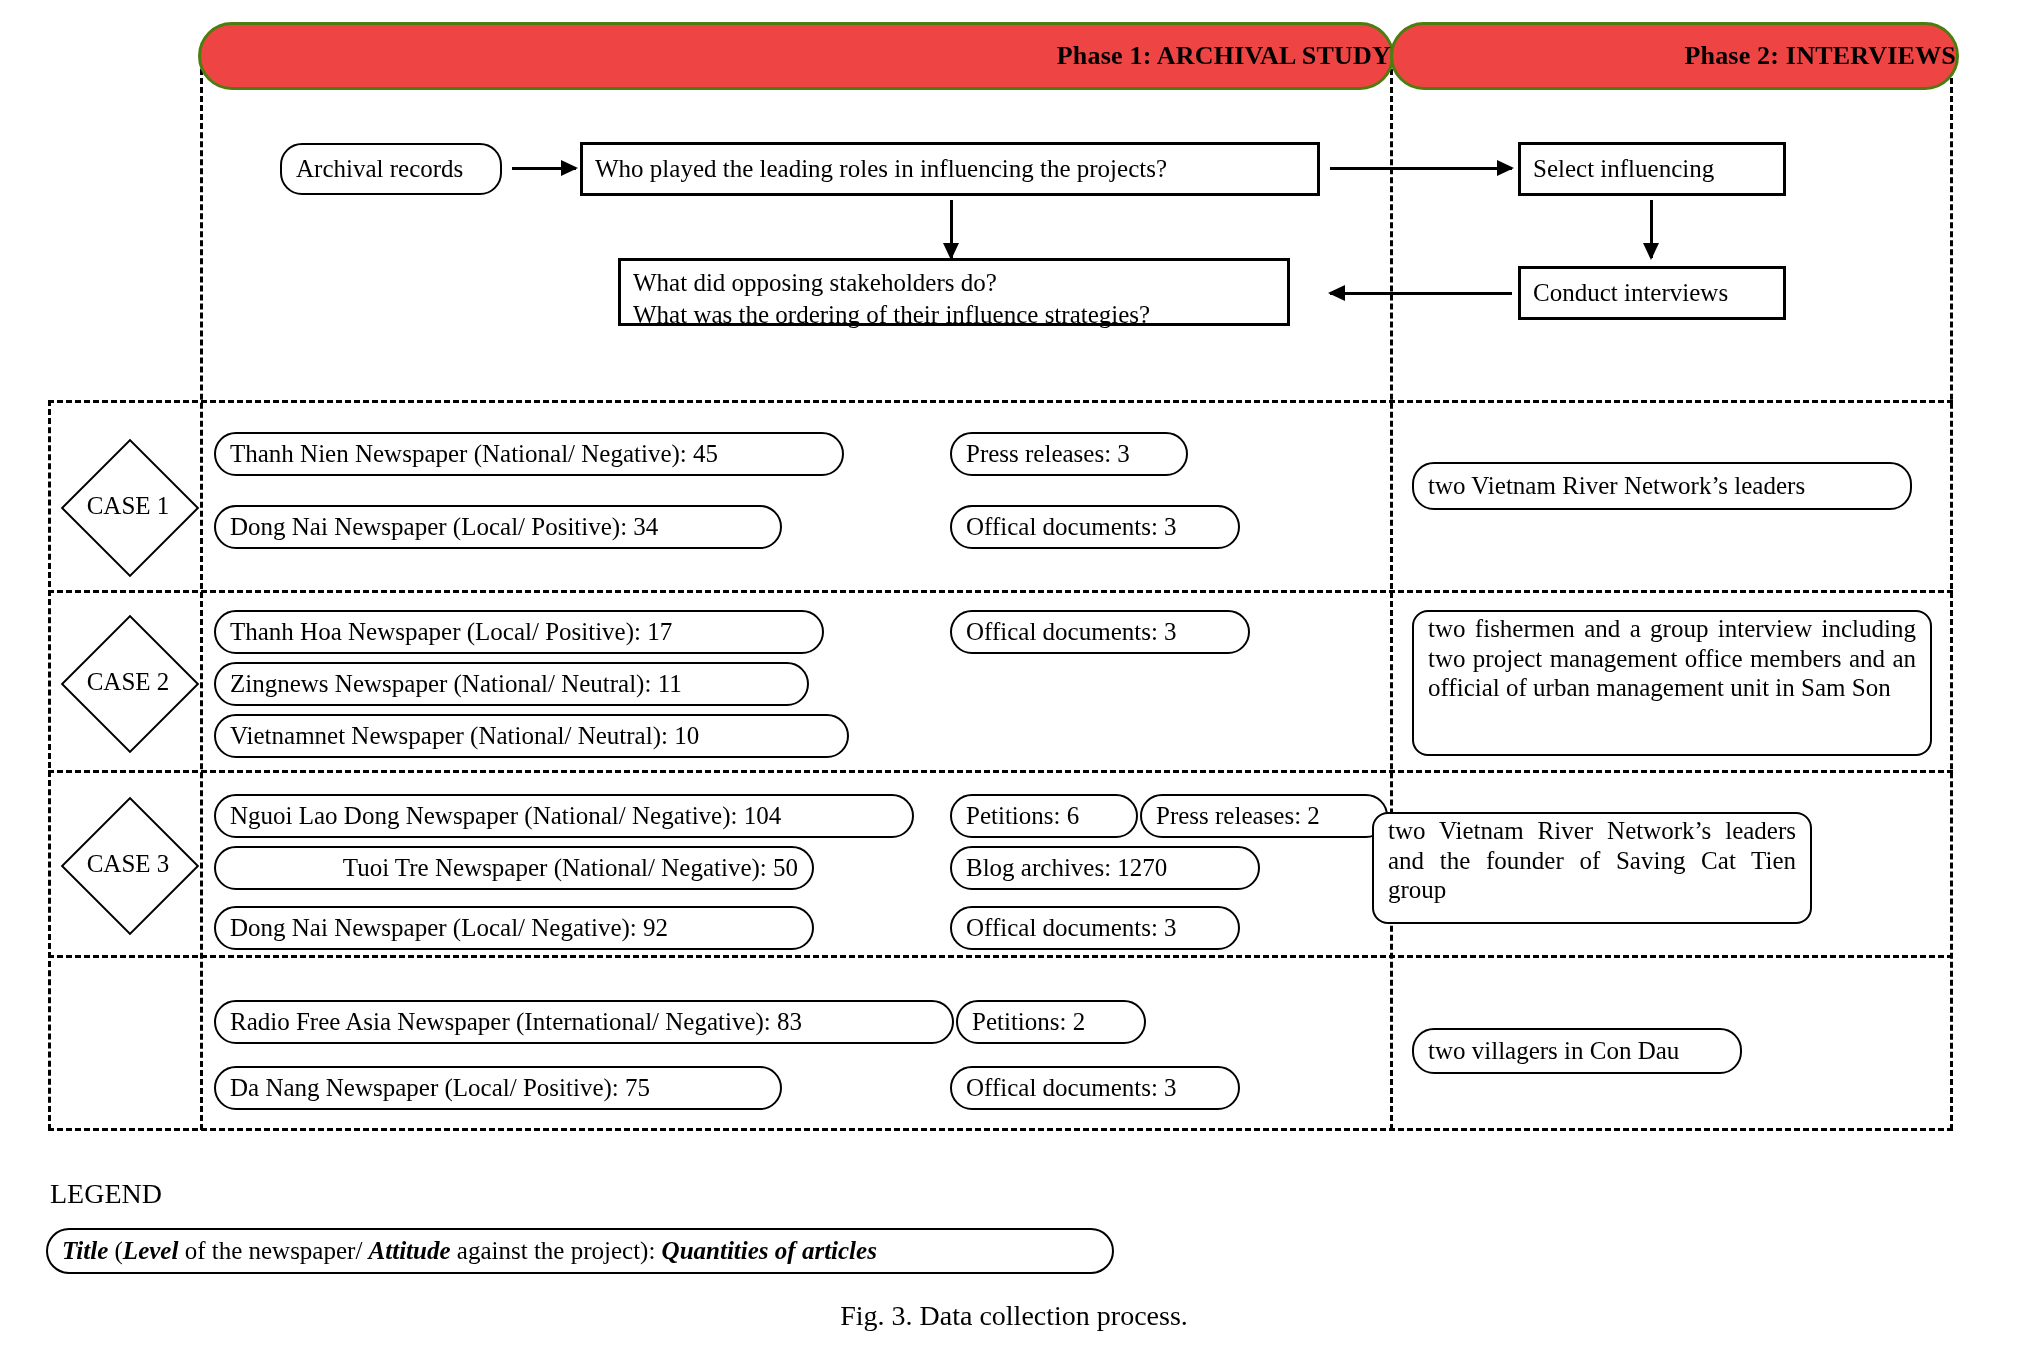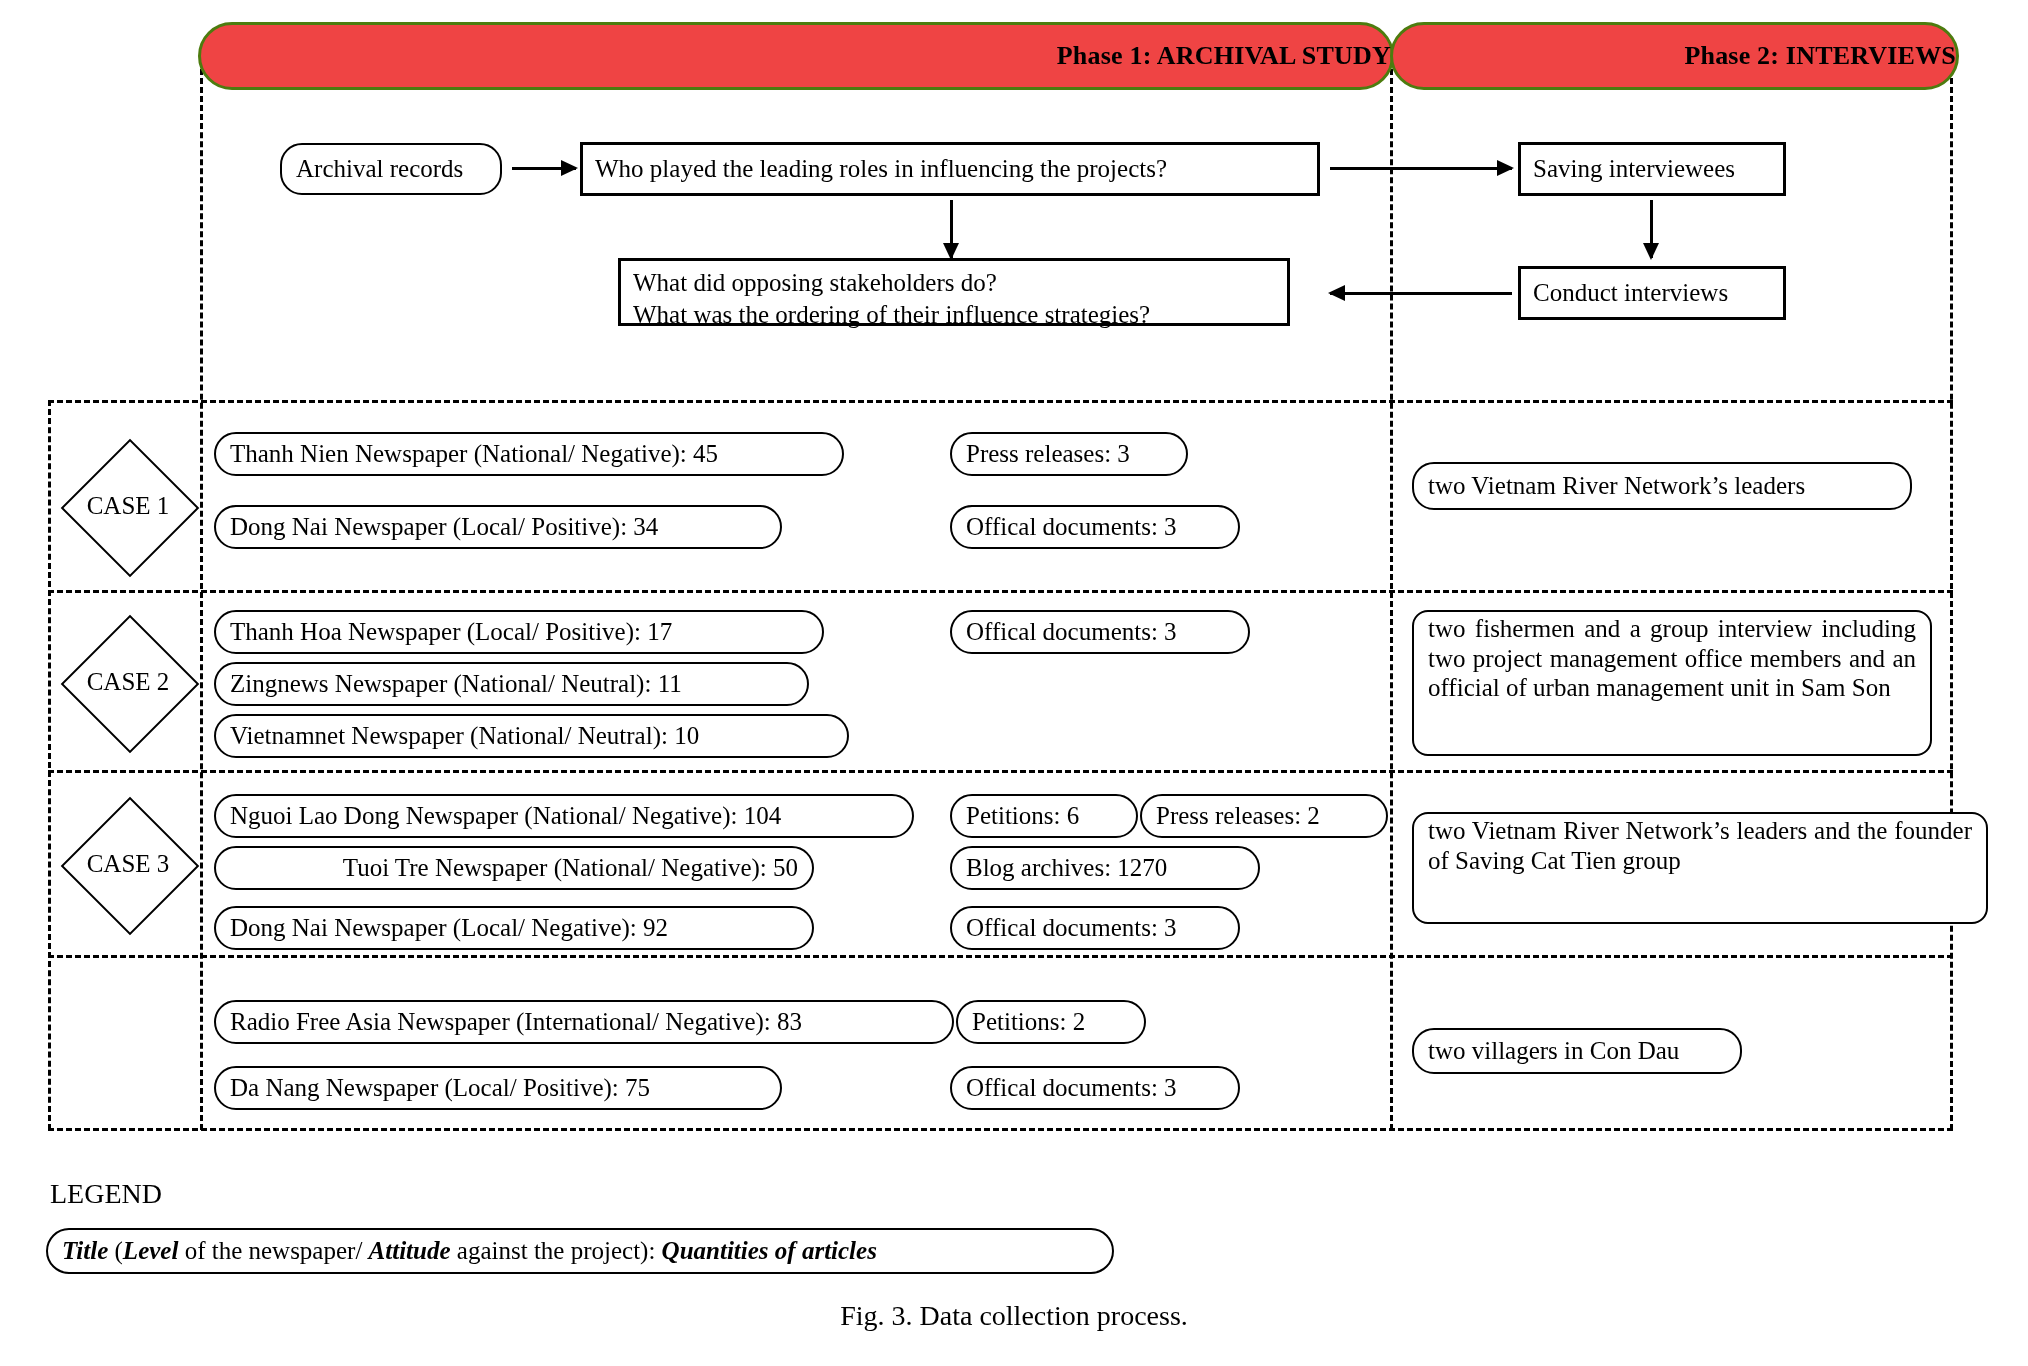--- a/index.html
+++ b/index.html
@@ -221,21 +221,21 @@
 
   <div class="arrow-h" style="left:512px; top:167px; width:64px;"></div>
 
   <div class="rect" id="n-q1" style="left:580px; top:142px; width:740px; height:54px;">
     <span>Who played the leading roles in influencing the projects?</span>
   </div>
 
   <div class="arrow-h" style="left:1330px; top:167px; width:182px;"></div>
 
   <div class="rect" id="n-select" style="left:1518px; top:142px; width:268px; height:54px;">
-    <span>Saving interviewees</span>
+    <span>Select influencing</span>
   </div>
 
   <div class="arrow-v" style="left:950px; top:200px; height:58px;"></div>
   <div class="arrow-v" style="left:1650px; top:200px; height:58px;"></div>
 
   <div class="rect two-line" id="n-q2" style="left:618px; top:258px; width:672px; height:68px;">
     <div>What did opposing stakeholders do?</div>
     <div>What was the ordering of their influence strategies?</div>
   </div>
 
@@ -312,21 +312,21 @@
   <div class="capsule" style="left:1140px; top:794px; width:248px; height:44px;">
     <span>Press releases: 2</span>
   </div>
   <div class="capsule" style="left:950px; top:846px; width:310px; height:44px;">
     <span>Blog archives: 1270</span>
   </div>
   <div class="capsule" style="left:950px; top:906px; width:290px; height:44px;">
     <span>Offical documents: 3</span>
   </div>
 
-  <div class="capsule wrap" style="left:1412px; top:812px; width:576px; height:112px;">
+  <div class="capsule wrap" style="left:1372px; top:812px; width:440px; height:112px;">
     <span>two Vietnam River Network’s leaders and the founder of Saving Cat Tien group</span>
   </div>
 
 
   <div class="capsule" style="left:214px; top:1000px; width:740px; height:44px;">
     <span>Radio Free Asia Newspaper (International/ Negative):  83</span>
   </div>
   <div class="capsule" style="left:214px; top:1066px; width:568px; height:44px;">
     <span>Da Nang  Newspaper (Local/ Positive):  75</span>
   </div>

